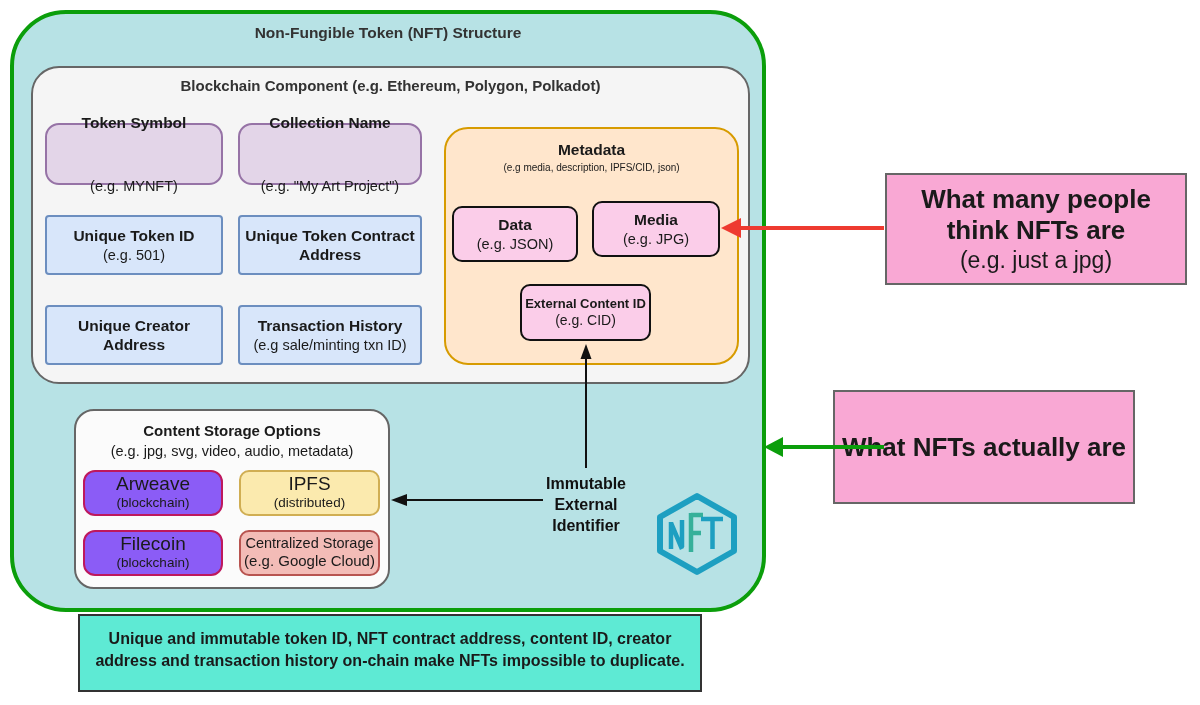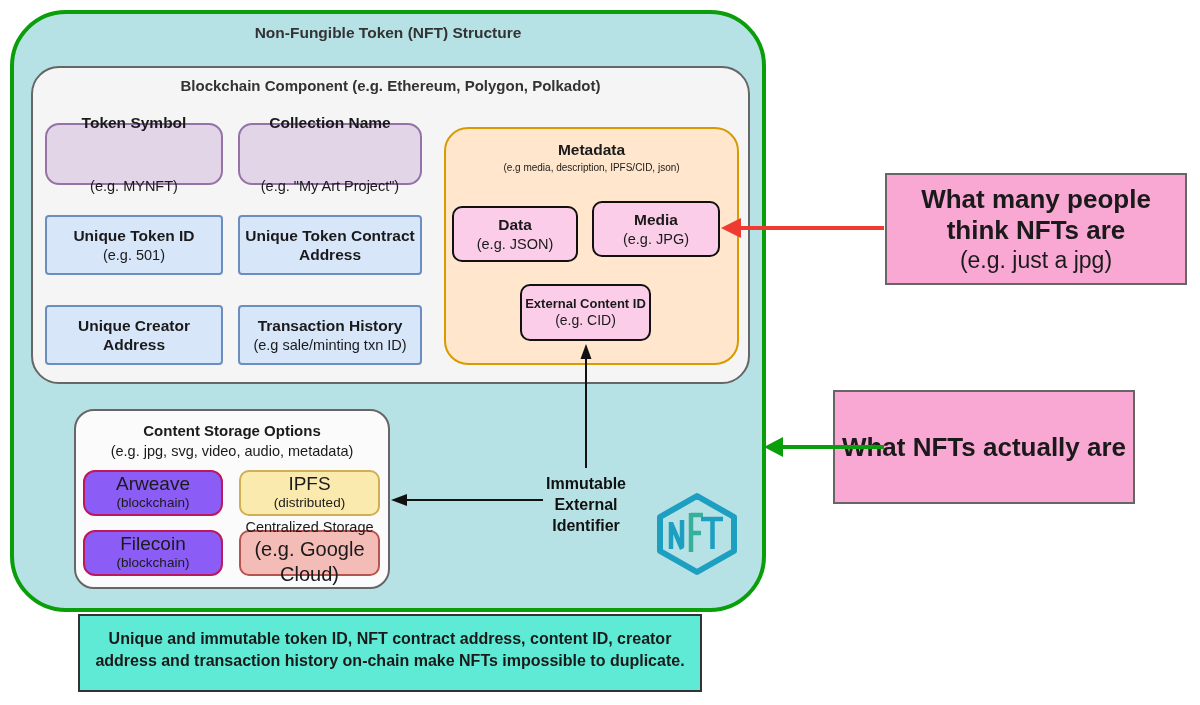--- a/index.html
+++ b/index.html
@@ -40,21 +40,21 @@
              border:2px solid #666;border-radius:20px;}
   .store-title{left:74px;top:420px;width:316px;text-align:center;line-height:1.4;}
   .store-title .t{font-weight:bold;font-size:15px;}
   .store-title .s{font-size:14.5px;}
   .green-box{background:#8b5cf6;border:2px solid #be185d;border-radius:12px;}
   .ylw-box{background:#fbeaae;border:2px solid #d0ae53;border-radius:10px;}
   .red-box{background:#f3bcb7;border:2px solid #b85450;border-radius:10px;}
   .store-item .t{font-weight:normal;font-size:19px;line-height:1.1;}
   .store-item .s{font-size:13.5px;}
   .store-item-sm .t{font-weight:normal;font-size:14.5px;line-height:1.2;}
-  .store-item-sm .s{font-size:20px;}
+  .store-item-sm .s{font-size:15px;}
 
   
   .imm-label{left:506px;top:473px;width:160px;text-align:center;font-weight:bold;
              font-size:16px;line-height:1.32;color:#111;}
   .imm-label span{display:block;}
 
   
   .note{background:#f9a8d4;border:2px solid #666;}
   .note1{left:885px;top:173px;width:298px;height:108px;display:flex;flex-direction:column;
          align-items:center;justify-content:center;text-align:center;}

